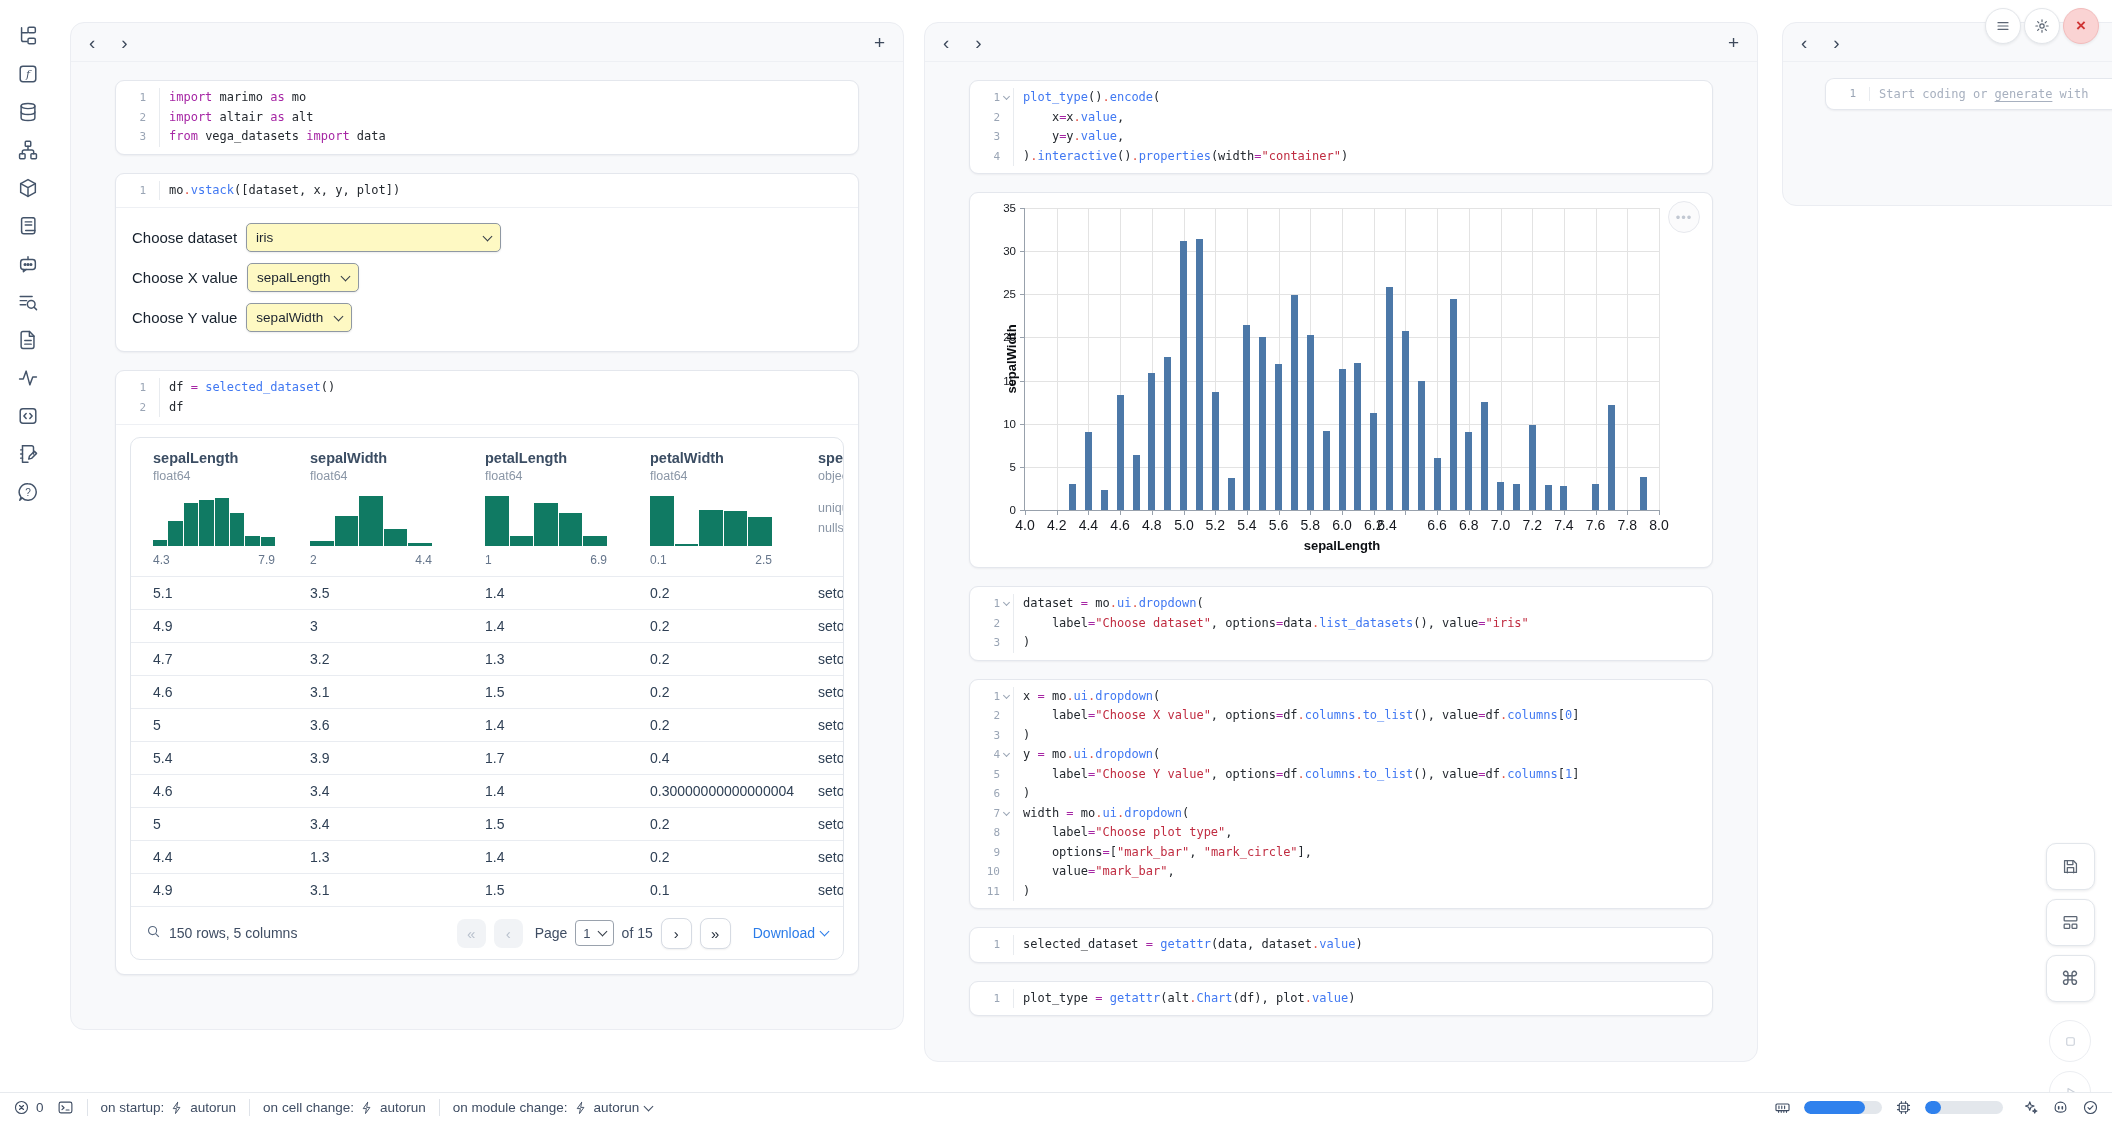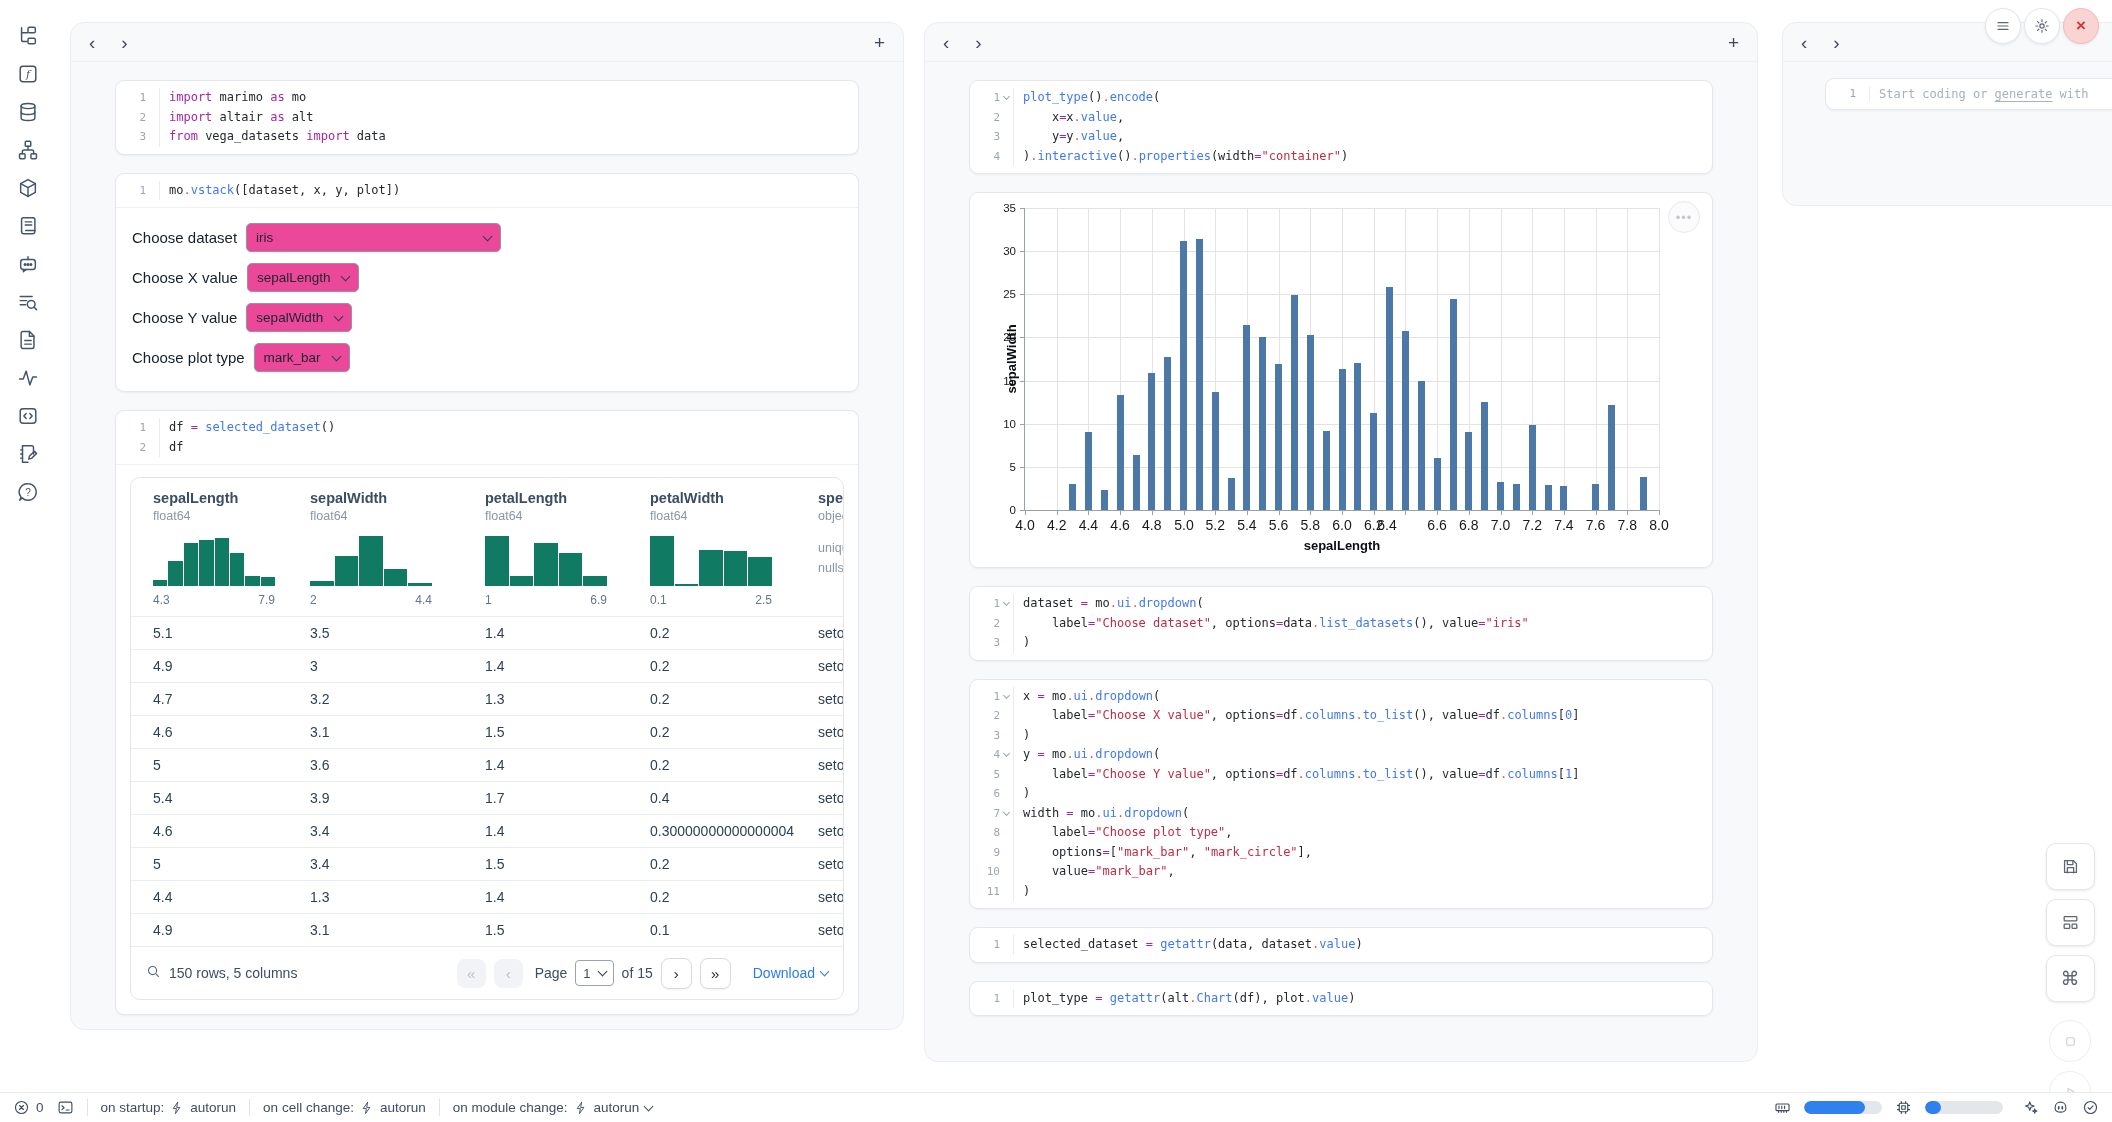--- a/index.html
+++ b/index.html
@@ -28,21 +28,21 @@
   .fm{width:13px;flex:none;display:flex;align-items:center;justify-content:center}
   .fm i{width:4px;height:4px;border-right:1.3px solid #9aa5b5;border-bottom:1.3px solid #9aa5b5;transform:rotate(45deg);margin-top:-2px}
   .ct{border-left:1px solid #e8ebef;padding-left:9px;flex:1}
   .tok-p{color:#24292f}.tok-k{color:#a626a4}.tok-f{color:#4078f2}.tok-d{color:#e45649}
   .tok-s{color:#c02c41}.tok-n{color:#4078f2}
   .cell-div{border-top:1px solid #eef0f4}
   
   .vstack-out{padding:15px 16px 19px}
   .ctrl-row{display:flex;align-items:center;margin-top:11px;font-size:15px;color:#16202c}
   .ctrl-row:first-child{margin-top:0}
-  .sel{margin-left:9px;height:27px;display:inline-flex;align-items:center;background:#ec4899;
+  .sel{margin-left:9px;height:27px;display:inline-flex;align-items:center;background:#fef9c3;
        border:1px solid #8f98a3;border-radius:5px;padding:0 9px;font-size:13.5px;color:#1c2430;
        box-shadow:0 1px 2px rgba(0,0,0,.08);cursor:pointer;gap:12px}
   .sel.grow{justify-content:space-between}
   .chev{width:6px;height:6px;border-right:1.7px solid #343c47;border-bottom:1.7px solid #343c47;
         transform:rotate(45deg);margin-top:-3px;flex:none}
   
   .table-card{margin:12px 14px 14px;background:#fff;border:1px solid #e2e6ec;border-radius:10px;overflow:hidden}
   .t-head{display:flex;padding-top:12px}
   .t-col{flex:none;padding-left:22px;box-sizing:border-box}
   .t-name{font-size:14.5px;font-weight:700;color:#3b4d63;white-space:nowrap}
@@ -240,27 +240,20 @@
           <span>Choose X value</span>
           <span class="sel" style="">
             <span>sepalLength</span>
             <i class="chev"></i>
           </span>
         </div>
         <div class="ctrl-row">
           <span>Choose Y value</span>
           <span class="sel" style="">
             <span>sepalWidth</span>
-            <i class="chev"></i>
-          </span>
-        </div>
-        <div class="ctrl-row">
-          <span>Choose plot type</span>
-          <span class="sel" style="">
-            <span>mark_bar</span>
             <i class="chev"></i>
           </span>
         </div>
       </div>
   </div>
 
   <div class="cell">
     <div class="codewrap">
         <div class="code-line"><span class="ln">1</span><span class="fm"></span><span class="ct"><span class="tok-p">df </span><span class="tok-k">=</span><span class="tok-p"> </span><span class="tok-f">selected_dataset</span><span class="tok-p">()</span></span></div>
         <div class="code-line"><span class="ln">2</span><span class="fm"></span><span class="ct"><span class="tok-p">df</span></span></div>

